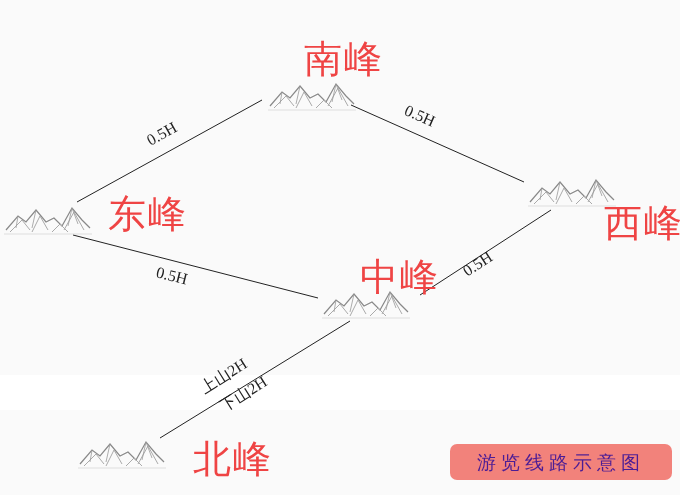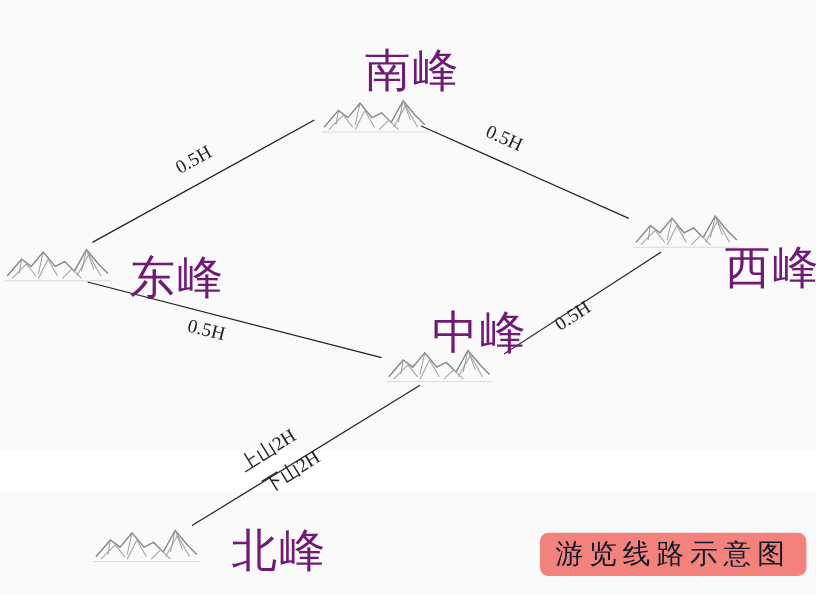--- a/index.html
+++ b/index.html
@@ -4,33 +4,33 @@
   <style>
     html, body { margin: 0; padding: 0; }
     body {
       width: 680px; height: 495px; position: relative; overflow: hidden;
       background: #fafafa;
       font-family: "DejaVu Serif", "Liberation Serif", serif;
     }
     .band-white { position: absolute; left: 0; top: 375px; width: 680px; height: 35px; background: #ffffff; }
     svg.lines { position: absolute; left: 0; top: 0; }
     .peak-name {
-      position: absolute; font-size: 38px; color: #701a75; letter-spacing: 2px;
+      position: absolute; font-size: 38px; color: #ef4444; letter-spacing: 2px;
       font-family: "DejaVu Serif", "Liberation Serif", serif; line-height: 1;
       white-space: nowrap;
     }
     .edge-label {
       position: absolute; font-size: 16px; color: #222; white-space: nowrap;
       font-family: "Liberation Serif", "DejaVu Serif", serif; line-height: 1;
       transform-origin: center center;
     }
     .badge {
       position: absolute; left: 450px; top: 444px; width: 222px; height: 36px;
-      background: #f2827b; border-radius: 7px; color: #0f172a;
-      font-size: 23px; letter-spacing: 5px; text-align: center; line-height: 36px;
+      background: #f2827b; border-radius: 7px; color: #4c1d95;
+      font-size: 19px; letter-spacing: 5px; text-align: center; line-height: 36px;
       font-family: "DejaVu Serif", "Liberation Serif", serif;
     }
   </style>
 </head>
 <body>
 
 <div class="band-white"></div>
 
 <svg class="lines" width="680" height="495">
   <defs>
@@ -58,21 +58,21 @@
     </g>
   <g transform="translate(320,284)">
       <use href="#mtn"></use>
     </g>
   <g transform="translate(76,434)">
       <use href="#mtn"></use>
     </g>
 </svg>
 
 <div class="peak-name" style="left:304px; top:40px;">南峰</div>
-<div class="peak-name" style="left:108px; top:212px;">东峰</div>
+<div class="peak-name" style="left:108px; top:198px;font-family:Liberation Mono, monospace;">东峰</div>
 <div class="peak-name" style="left:604px; top:204px;">西峰</div>
 <div class="peak-name" style="left:360px; top:244px;margin-top:14px;">中峰</div>
 <div class="peak-name" style="left:193px; top:440px;">北峰</div>
 
 <div class="edge-label" style="left:146px; top:126px; transform: rotate(-29deg);">0.5H</div>
 <div class="edge-label" style="left:404px; top:108px; transform: rotate(24deg);">0.5H</div>
 <div class="edge-label" style="left:156px; top:268px; transform: rotate(14deg);">0.5H</div>
 <div class="edge-label" style="left:462px; top:256px; transform: rotate(-33deg);">0.5H</div>
 <div class="edge-label" style="left:198px; top:368px; transform: rotate(-32deg);">上山2H</div>
 <div class="edge-label" style="left:218px; top:386px; transform: rotate(-32deg);">下山2H</div>

